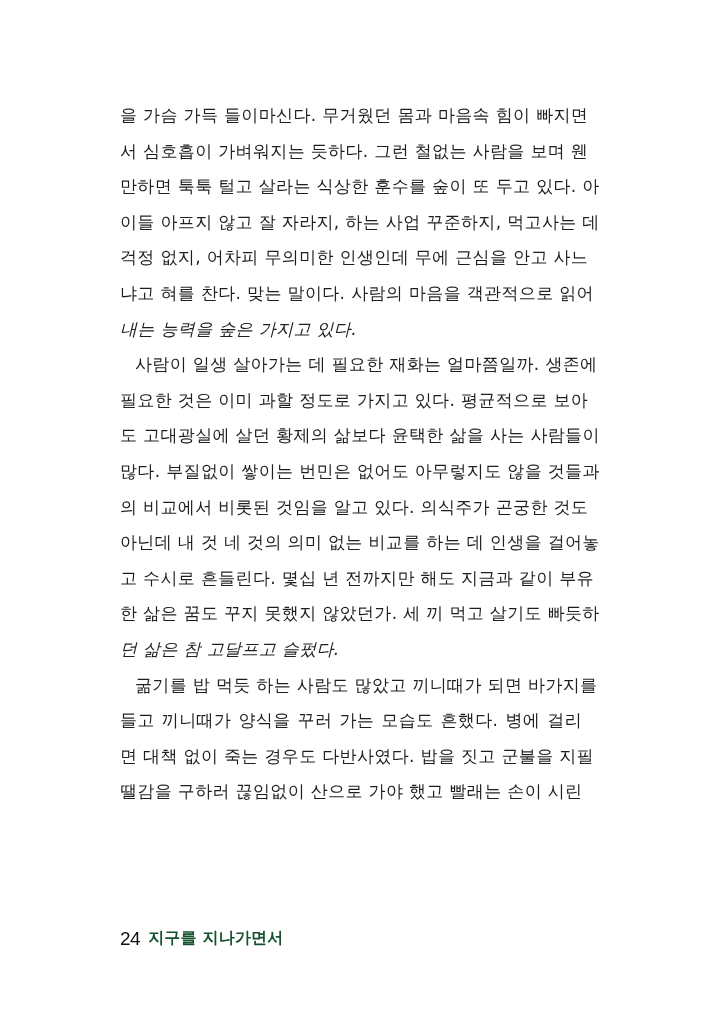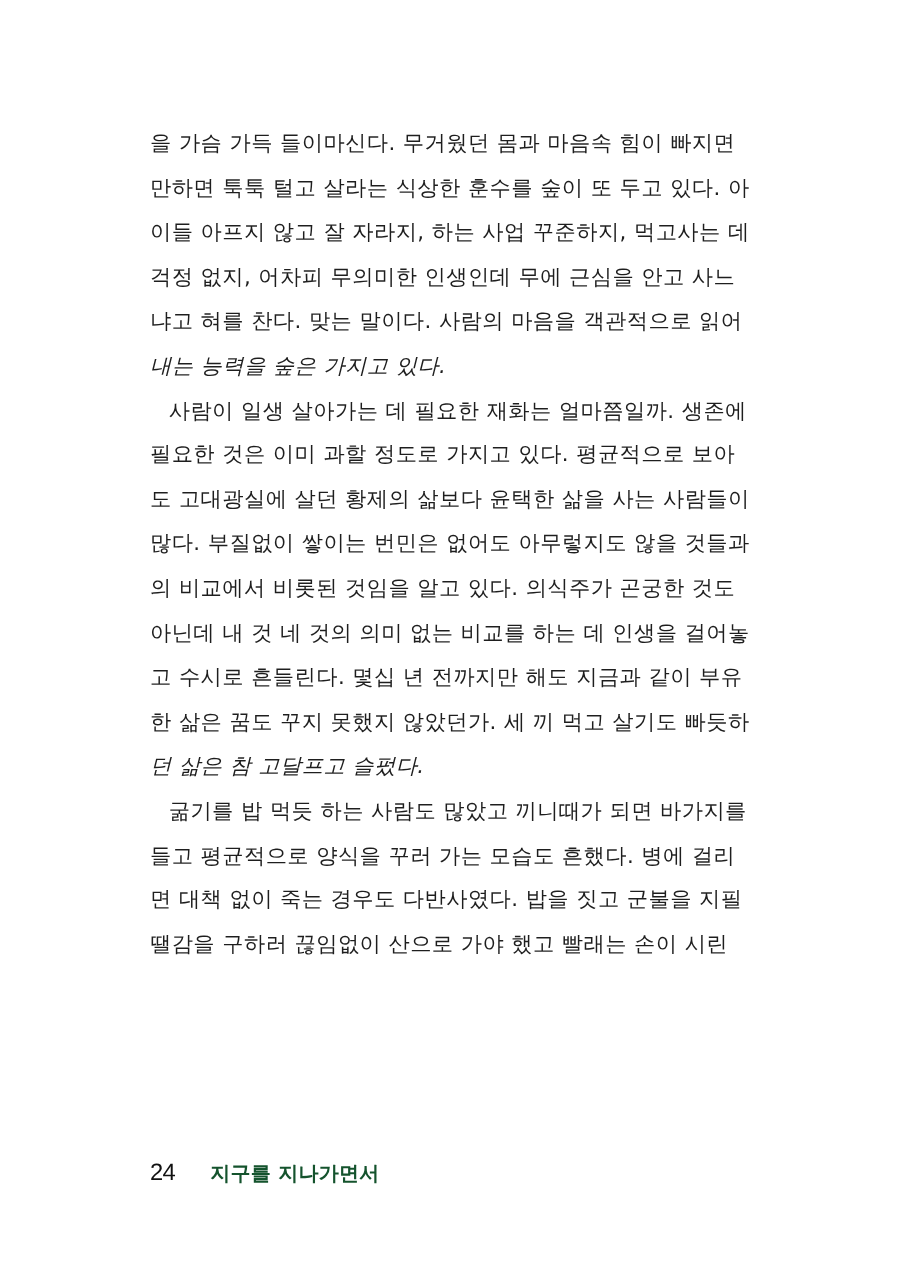--- a/index.html
+++ b/index.html
@@ -44,22 +44,22 @@
       font-style: italic;
     }
     .line.indent {
       padding-left: 15px;
     }
     .footer {
       position: absolute;
       left: 120px;
       top: 928px;
       display: flex;
-      align-items: flex-end;
-      gap: 28px;
+      align-items: flex-start;
+      gap: 8px;
     }
     .page-number {
       font-family: "Liberation Sans", "DejaVu Sans", sans-serif;
       font-size: 19px;
       color: #111111;
       letter-spacing: -0.5px;
     }
     .running-title {
       font-family: "DejaVu Sans", sans-serif;
       font-size: 16px;
@@ -68,38 +68,39 @@
       font-weight: bold;
     }
   </style>
 </head>
 <body>
 
 <div class="page">
   <div class="body-text">
 
     <span class="line">을 가슴 가득 들이마신다. 무거웠던 몸과 마음속 힘이 빠지면</span>
+    <span class="line">서 심호흡이 가벼워지는 듯하다. 그런 철없는 사람을 보며 웬</span>
     <span class="line">만하면 툭툭 털고 살라는 식상한 훈수를 숲이 또 두고 있다. 아</span>
     <span class="line">이들 아프지 않고 잘 자라지, 하는 사업 꾸준하지, 먹고사는 데</span>
     <span class="line">걱정 없지, 어차피 무의미한 인생인데 무에 근심을 안고 사느</span>
     <span class="line">냐고 혀를 찬다. 맞는 말이다. 사람의 마음을 객관적으로 읽어</span>
     <span class="line last">내는 능력을 숲은 가지고 있다.</span>
 
     <span class="line indent">사람이 일생 살아가는 데 필요한 재화는 얼마쯤일까. 생존에</span>
     <span class="line">필요한 것은 이미 과할 정도로 가지고 있다. 평균적으로 보아</span>
     <span class="line">도 고대광실에 살던 황제의 삶보다 윤택한 삶을 사는 사람들이</span>
     <span class="line">많다. 부질없이 쌓이는 번민은 없어도 아무렇지도 않을 것들과</span>
     <span class="line">의 비교에서 비롯된 것임을 알고 있다. 의식주가 곤궁한 것도</span>
     <span class="line">아닌데 내 것 네 것의 의미 없는 비교를 하는 데 인생을 걸어놓</span>
     <span class="line">고 수시로 흔들린다. 몇십 년 전까지만 해도 지금과 같이 부유</span>
     <span class="line">한 삶은 꿈도 꾸지 못했지 않았던가. 세 끼 먹고 살기도 빠듯하</span>
     <span class="line last">던 삶은 참 고달프고 슬펐다.</span>
 
     <span class="line indent">굶기를 밥 먹듯 하는 사람도 많았고 끼니때가 되면 바가지를</span>
-    <span class="line">들고 평균적으로 양식을 꾸러 가는 모습도 흔했다. 병에 걸리</span>
+    <span class="line">들고 끼니때가 양식을 꾸러 가는 모습도 흔했다. 병에 걸리</span>
     <span class="line">면 대책 없이 죽는 경우도 다반사였다. 밥을 짓고 군불을 지필</span>
     <span class="line">땔감을 구하러 끊임없이 산으로 가야 했고 빨래는 손이 시린</span>
   </div>
 
   <div class="footer">
     <span class="page-number">24</span>
     <span class="running-title">지구를 지나가면서</span>
   </div>
 </div>
 

